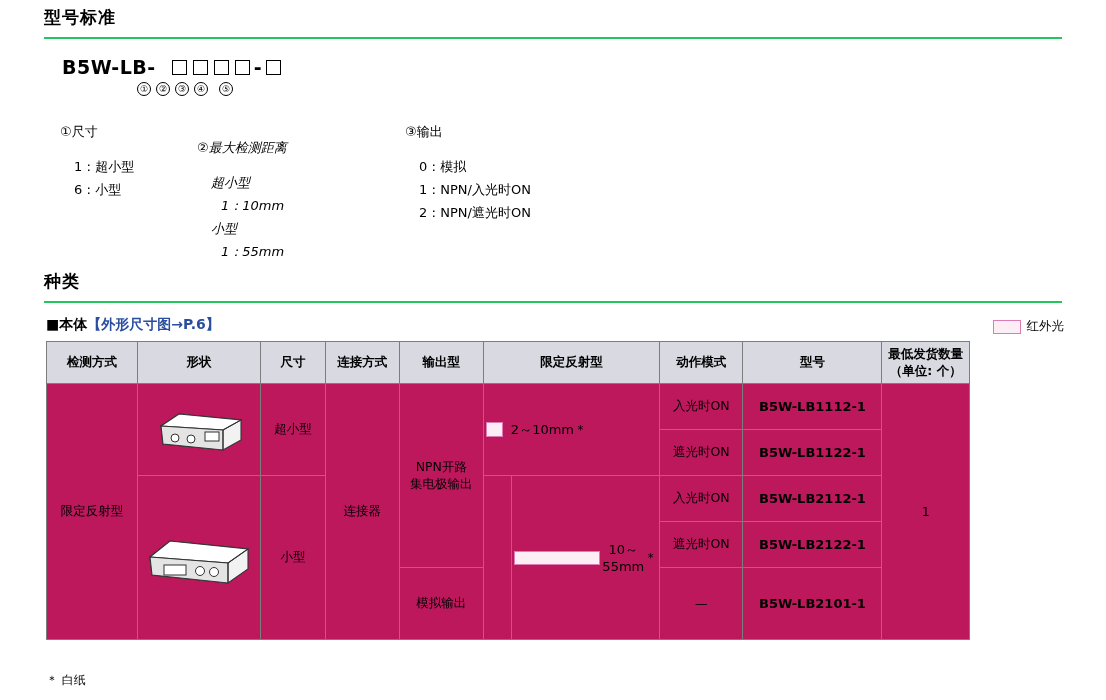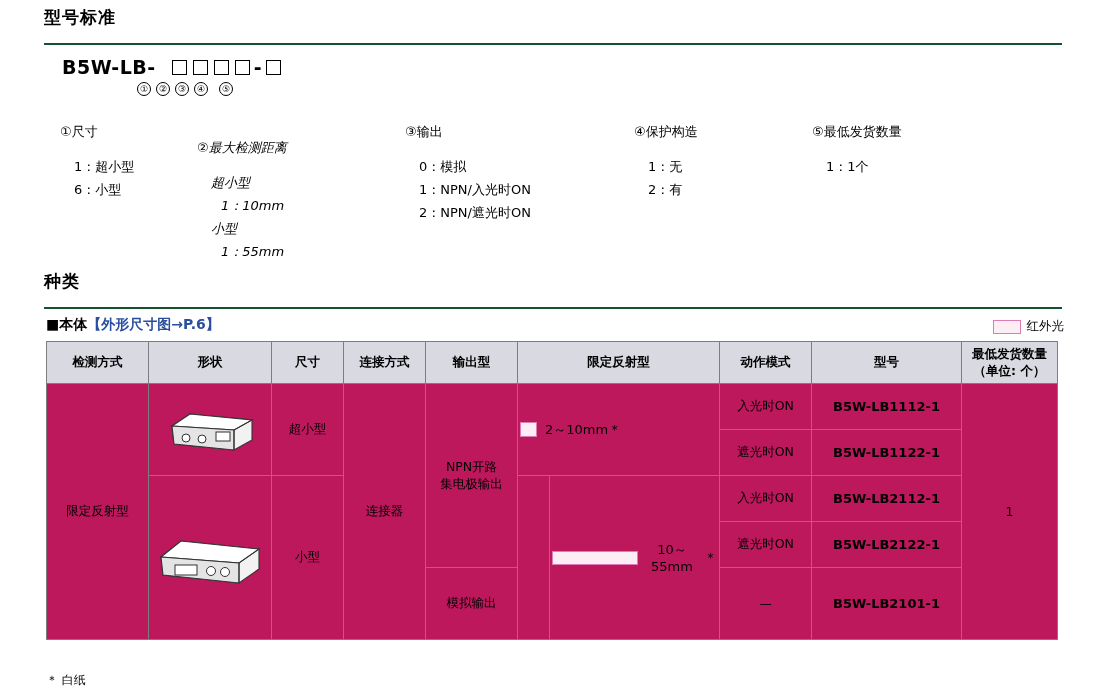--- a/index.html
+++ b/index.html
@@ -11,22 +11,22 @@
     color: #000;
     overflow: hidden;
   }
   .page { position: relative; width: 1106px; height: 700px; }
 
   
   .sec-head {
     position: absolute;
     left: 44px;
     width: 1018px;
-    border-bottom: 2px solid #14532d;
-    padding-bottom: 14px;
+    border-bottom: 2px solid #22c55e;
+    padding-bottom: 8px;
   }
   .sec-head .txt {
     font-size: 17px;
     font-weight: bold;
     letter-spacing: 1px;
     color: #000;
   }
 
   
   .model-line {
@@ -96,21 +96,21 @@
     background: #fdeef6;
     margin-right: 6px;
   }
 
   
   table.spec {
     position: absolute;
     left: 46px; top: 341px;
     border-collapse: collapse;
     font-size: 12.5px;
-    width: 1012px;
+    width: 924px;
   }
   table.spec th, table.spec td {
     border: 1px solid #7d7d7d;
     text-align: center;
     vertical-align: middle;
     padding: 3px 2px;
   }
   table.spec thead th {
     background: #d9d9e2;
     font-weight: bold;
@@ -191,30 +191,21 @@
     <div class="sub2">1：55mm</div>
   </div>
 
   <div class="legend-col" style="left:405px; top:120px;">
     <div class="hdr">③输出</div>
     <div class="itm">0：模拟</div>
     <div class="itm">1：NPN/入光时ON</div>
     <div class="itm">2：NPN/遮光时ON</div>
   </div>
 
-  <div class="legend-col" style="left:634px; top:120px;">
-    <div class="hdr">④保护构造</div>
-    <div class="itm">1：无</div>
-    <div class="itm">2：有</div>
-  </div>
-
-  <div class="legend-col" style="left:812px; top:120px;">
-    <div class="hdr">⑤最低发货数量</div>
-    <div class="itm">1：1个</div>
-  </div>
+
 
   <div class="sec-head" style="top:270px;">
     <span class="txt">种类</span>
   </div>
 
   <div class="body-sub">
     <span>■本体</span><span class="blue">【外形尺寸图→P.6】</span>
   </div>
 
   <div class="ir-legend">

